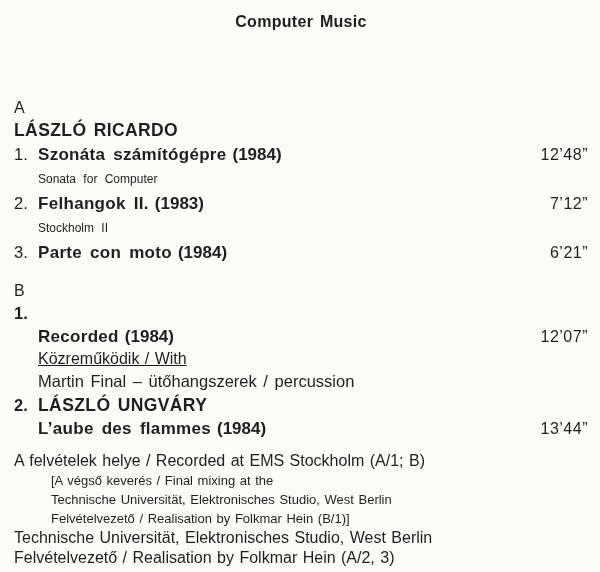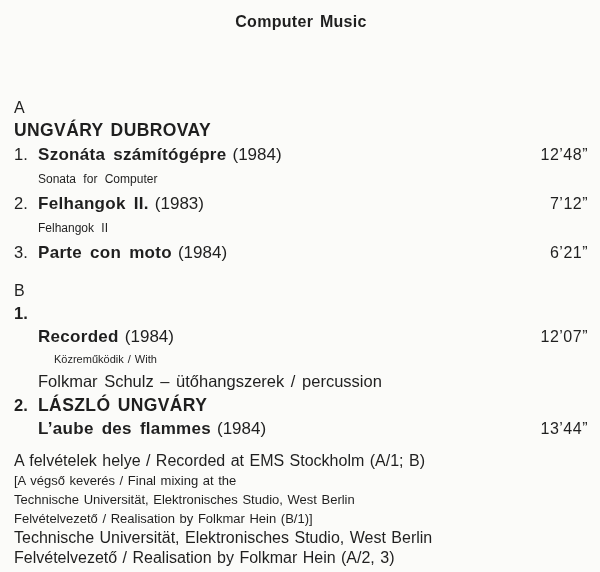--- a/index.html
+++ b/index.html
@@ -52,104 +52,106 @@
     width: 24px;
     flex-shrink: 0;
     font-size: 16.5px;
   }
   .num.bold { font-weight: bold; }
   .track-title {
     font-weight: bold;
     letter-spacing: 0.3px;
   }
   .track-year {
-    font-weight: normal;
+    font-weight: bold;
     margin-left: 6px;
   }
   .duration {
     margin-left: auto;
     font-size: 16px;
     letter-spacing: 0.5px;
     white-space: nowrap;
   }
   .subtitle {
     margin-left: 24px;
     font-size: 12px;
     line-height: 24px;
     word-spacing: 4px;
   }
   .credit-small {
-    margin-left: 40px;
-    font-size: 11px;
+    margin-left: 24px;
+    font-size: 16px;
     line-height: 20px;
     word-spacing: 1px;
+    text-decoration: underline;
   }
   .credit {
     margin-left: 24px;
     font-size: 16.5px;
     line-height: 24px;
     word-spacing: 2px;
   }
   .footer { margin-top: 10px; }
   .f-normal {
     font-size: 16px;
     line-height: 20px;
     word-spacing: 1px;
   }
   .f-small {
     font-size: 13px;
     line-height: 19px;
     word-spacing: 1px;
+    margin-left: 37px;
   }
 </style>
 </head>
 <body>
 
 <div class="page">
 
   <div class="page-title">Computer Music</div>
 
   <div class="section-a">
     <div class="side-label">A</div>
-    <div class="artist">UNGVÁRY DUBROVAY</div>
+    <div class="artist">LÁSZLÓ RICARDO</div>
 
     <div class="track-row">
       <span class="num">1.</span>
       <span><span class="track-title">Szonáta számítógépre</span><span class="track-year">(1984)</span></span>
       <span class="duration">12’48”</span>
     </div>
     <div class="subtitle">Sonata for Computer</div>
 
     <div class="track-row">
       <span class="num">2.</span>
       <span><span class="track-title">Felhangok II.</span><span class="track-year">(1983)</span></span>
       <span class="duration">7’12”</span>
     </div>
-    <div class="subtitle">Felhangok II</div>
+    <div class="subtitle">Stockholm II</div>
 
     <div class="track-row">
       <span class="num">3.</span>
       <span><span class="track-title">Parte con moto</span><span class="track-year">(1984)</span></span>
       <span class="duration">6’21”</span>
     </div>
   </div>
 
   <div class="section-b">
     <div class="side-label">B</div>
 
     <div class="track-row">
       <span class="num bold">1.</span>
     </div>
     <div class="track-row">
       <span class="num"></span>
       <span><span class="track-title">Recorded</span><span class="track-year">(1984)</span></span>
       <span class="duration">12’07”</span>
     </div>
     <div class="credit-small">Közreműködik / With</div>
-    <div class="credit">Folkmar Schulz – ütőhangszerek / percussion</div>
+    <div class="credit">Martin Final – ütőhangszerek / percussion</div>
 
     <div class="track-row">
       <span class="num bold">2.</span>
       <span class="artist">LÁSZLÓ UNGVÁRY</span>
     </div>
     <div class="track-row">
       <span class="num"></span>
       <span><span class="track-title">L’aube des flammes</span><span class="track-year">(1984)</span></span>
       <span class="duration">13’44”</span>
     </div>

